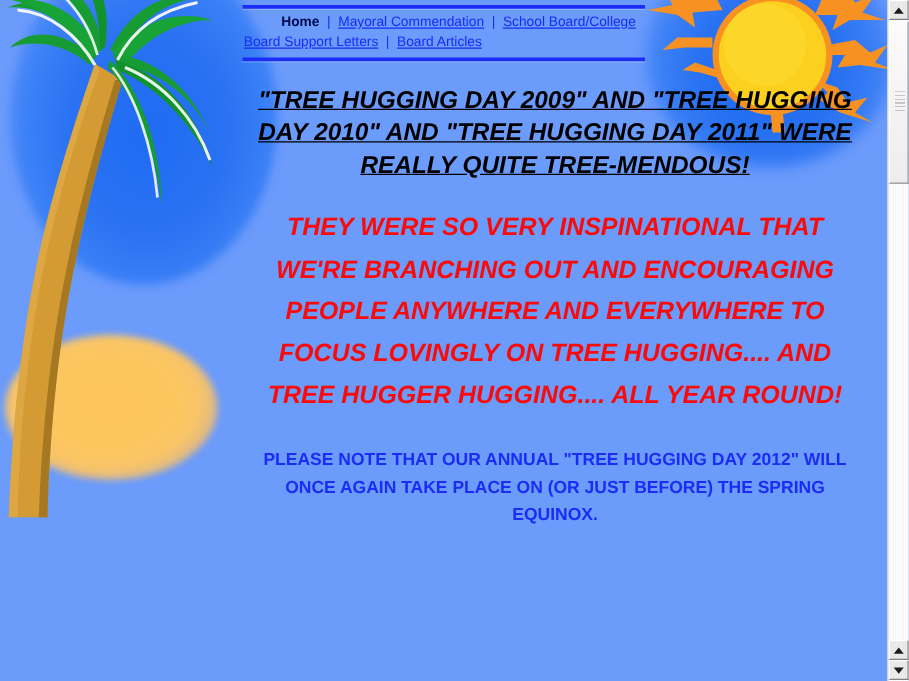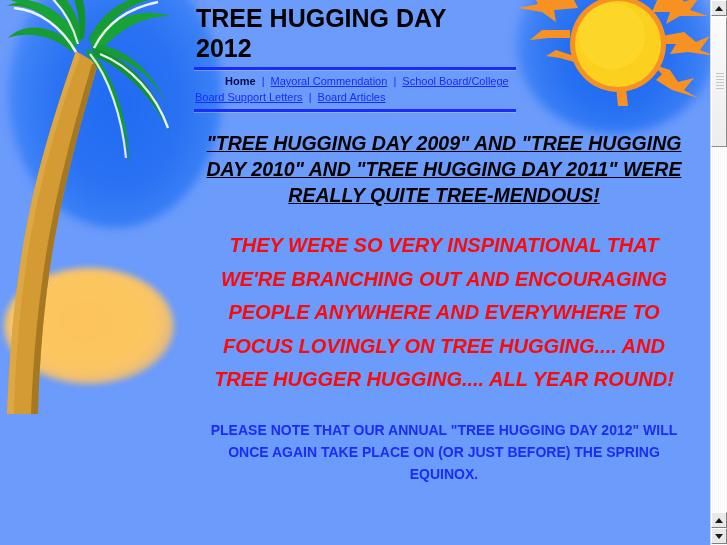--- a/index.html
+++ b/index.html
@@ -284,21 +284,20 @@
       <path d="M104 108 L114 110 L116 128 L106 128 Z"></path>
     </g>
 
     <circle cx="106" cy="66" r="48" fill="#f79122"></circle>
     <circle cx="106" cy="66" r="43" fill="#fbd01e"></circle>
     <circle cx="100" cy="58" r="33" fill="#fcd92e" opacity="0.7"></circle>
   </svg>
 
   <div id="content">
 
-    <h1 class="site-title">TREE HUGGING DAY 2012</h1>
 
     <hr class="navrule">
 
     <div class="navbar">
       <span class="nav-current">Home</span>
       <span class="sep">|</span>
       <a href="#">Mayoral Commendation</a>
       <span class="sep">|</span>
       <a href="#">School Board/College Board Support Letters</a>
       <span class="sep">|</span>

